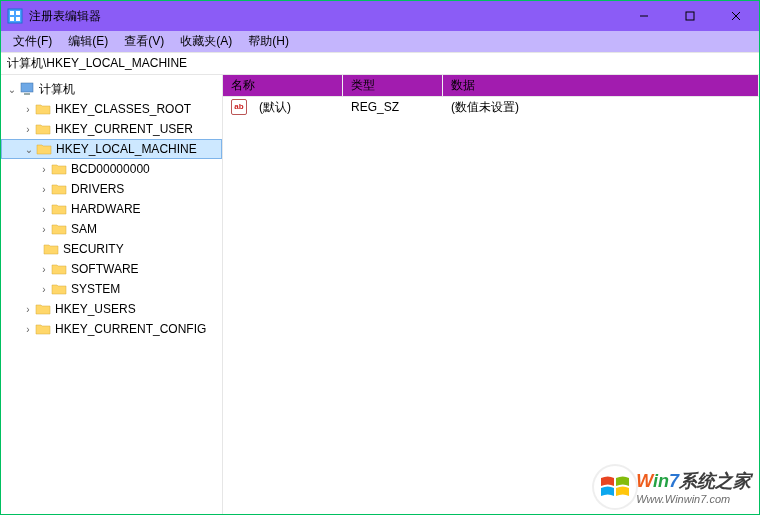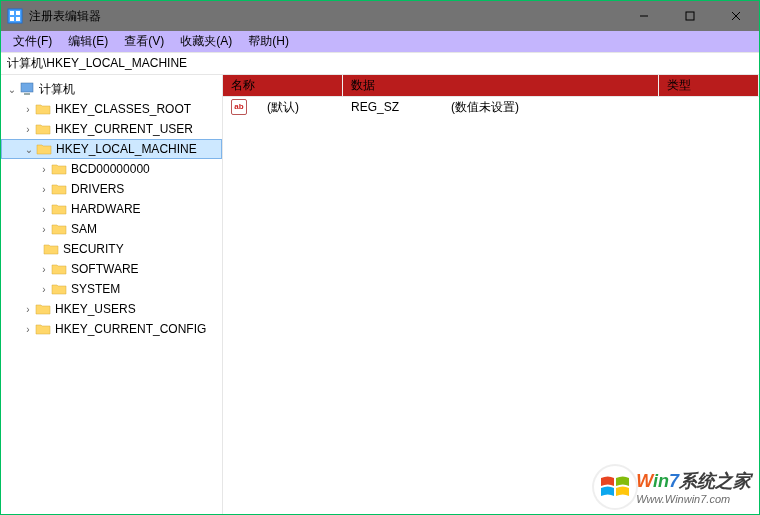--- a/index.html
+++ b/index.html
@@ -1,39 +1,39 @@
 <!DOCTYPE html>
 <html><head>
 <meta charset="utf-8">
 <style>
   * { box-sizing: border-box; margin: 0; padding: 0; font-family: "Microsoft YaHei", "Segoe UI", Tahoma, sans-serif; }
   body { width: 760px; height: 515px; overflow: hidden; background: #fff; border: 1px solid #00c060; }
-  .titlebar { height: 30px; background: #737373; display: flex; align-items: center; padding-left: 6px; }
+  .titlebar { height: 30px; background: #8b5cf6; display: flex; align-items: center; padding-left: 6px; }
   .titlebar .app-icon { width: 16px; height: 16px; display: inline-flex; align-items: center; justify-content: center; margin-right: 6px; }
   .titlebar .title { font-size: 12px; color: #000; flex: 1; }
   .winbtn { width: 46px; height: 30px; display: flex; align-items: center; justify-content: center; font-size: 13px; color: #000; }
 
   .menubar { height: 22px; background: #c4b5fd; border-bottom: 1px solid #e6e6e6; display:flex; align-items:center; padding-left:4px; font-size:12px; }
   .menubar .mitem { padding: 2px 8px; }
 
   .addressbar { height: 22px; border-bottom: 1px solid #e6e6e6; font-size: 12px; padding: 2px 6px; display: flex; align-items: center; }
 
   .main { display: flex; height: calc(515px - 30px - 22px - 22px - 2px); }
   .tree-pane { width: 222px; border-right: 1px solid #e6e6e6; overflow: auto; padding-top: 4px; }
   .list-pane { flex: 1; overflow: auto; position: relative; }
 
   .tree-row { display:flex; align-items:center; height: 20px; font-size:12px; white-space: nowrap; padding-right:4px; }
   .tree-row .expander { width:14px; text-align:center; color:#666; font-size:10px; display:inline-block; }
   .tree-row .nodeicon { width:16px; height:16px; display:inline-flex; align-items:center; justify-content:center; margin-right:4px; }
   .tree-row.selected { background:#cde8ff; border:1px solid #7eb4ea; height:20px; }
 
-  .list-header { display:flex; border-bottom:1px solid #e6e6e6; font-size:12px; height:22px; align-items:center; position:sticky; top:0; background:#b91c1c; }
+  .list-header { display:flex; border-bottom:1px solid #e6e6e6; font-size:12px; height:22px; align-items:center; position:sticky; top:0; background:#a21caf; }
   .list-header .col { padding:2px 8px; border-right:1px solid #f0f0f0; }
   .list-row { display:flex; font-size:12px; height:20px; align-items:center; }
-  .list-row .col { padding:0 8px; display:flex; gap:20px; }
+  .list-row .col { padding:0 8px; display:flex; gap:12px; }
   .col-name { width:120px; }
   .col-type { width:100px; }
   .col-data { flex:1; }
 
   .folder-svg { fill:#ffd76a; stroke:#d6a93b; stroke-width:0.5; }
   .pc-svg { fill:#6ea8e6; stroke:#3a6ba5; stroke-width:0.5; }
   .reg-string-icon { width:16px; height:16px; border:1px solid #b55; display:inline-flex; align-items:center; justify-content:center; font-size:8px; color:#c22; background:#fff; border-radius:2px; font-weight:bold; }
 
   .watermark { position:absolute; right:8px; bottom:6px; display:flex; align-items:center; opacity:0.95; pointer-events:none; }
   .watermark .logo { width:42px; height:42px; border-radius:50%; display:flex; align-items:center; justify-content:center; background:radial-gradient(circle,#fff 55%,transparent 56%); box-shadow:0 0 0 2px #eee; }
@@ -204,22 +204,22 @@
             <path class="folder-svg" d="M1 4 L6 4 L7 5 L15 5 L15 13 L1 13 Z"></path>
           </svg>
         </span>
     <span>HKEY_CURRENT_CONFIG</span>
   </div>
     </div>
 
   <div class="list-pane">
     <div class="list-header">
       <div class="col col-name">名称</div>
+      <div class="col col-type">类型</div>
       <div class="col col-data">数据</div>
-      <div class="col col-type">类型</div>
     </div>
     <div id="list-body">
         <div class="list-row">
     <div class="col col-name">
             <span class="reg-string-icon">ab</span>
             <span>(默认)</span>
           </div>
     <div class="col col-type">REG_SZ</div>
     <div class="col col-data">(数值未设置)</div>
         </div>

